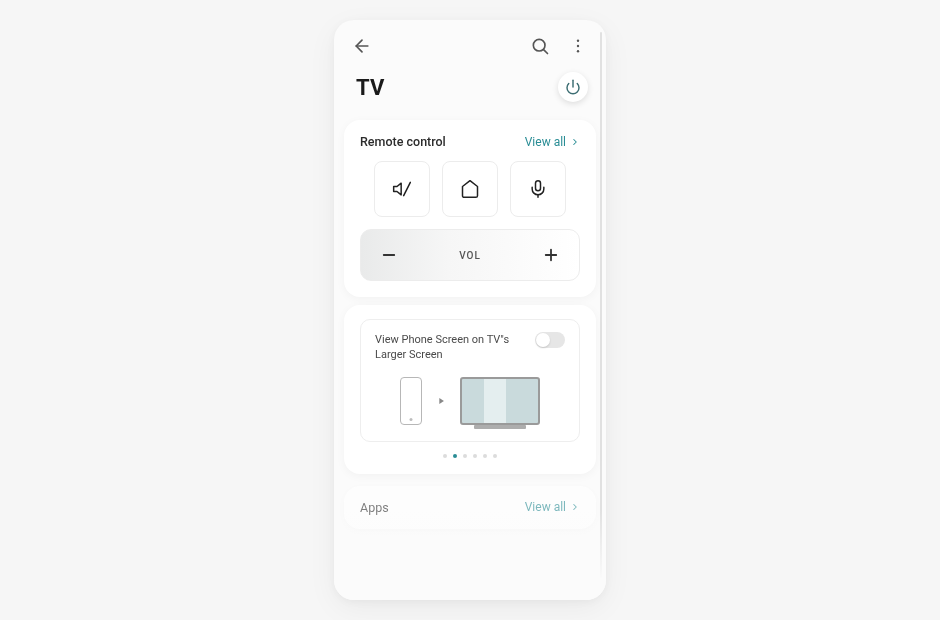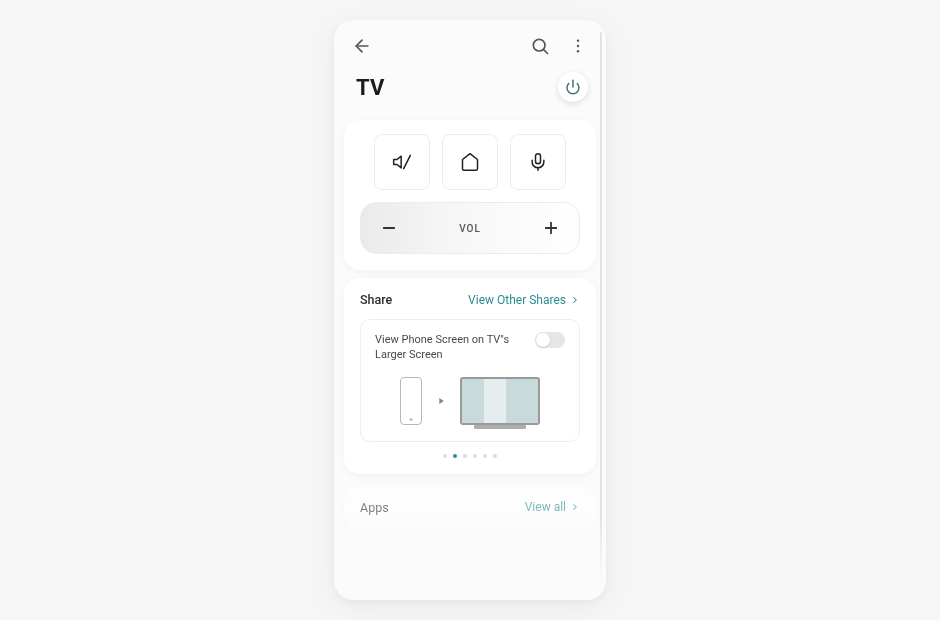--- a/index.html
+++ b/index.html
@@ -101,21 +101,21 @@
     border: 1px solid #ececec;
     border-radius: 8px;
     background: #fff;
     display: flex; align-items: center; justify-content: center;
     color: #222;
     cursor: pointer;
   }
   .vol-bar {
     height: 52px;
     border: 1px solid #ececec;
-    border-radius: 16px;
+    border-radius: 11px;
     display: flex;
     align-items: center;
     justify-content: space-between;
     padding: 0 14px;
     background: linear-gradient(90deg, #e9eaea 0%, #f6f6f6 40%, #ffffff 100%);
   }
   .vol-label {
     font-size: 10px;
     letter-spacing: 1px;
     color: #555;
@@ -265,20 +265,29 @@
       <svg width="16" height="16" viewBox="0 0 24 24" fill="none" stroke="currentColor" stroke-width="2.2" stroke-linecap="round">
           <path d="M18.36 6.64a9 9 0 1 1-12.73 0"></path>
           <line x1="12" y1="2" x2="12" y2="12"></line>
         </svg>
     </div>
   </div>
 
   <div class="content">
 
     <div class="card">
+      <div class="card-header">
+        <div class="card-title">Remote control</div>
+        <div class="view-all">
+          <span>View all</span>
+          <svg class="chevron" width="10" height="10" viewBox="0 0 24 24" fill="none" stroke="currentColor" stroke-width="2.5" stroke-linecap="round" stroke-linejoin="round">
+              <polyline points="9 18 15 12 9 6"></polyline>
+            </svg>
+        </div>
+      </div>
       <div class="remote-row">
         <div class="remote-btn">
           <svg width="20" height="20" viewBox="0 0 24 24" fill="none" stroke="currentColor" stroke-width="1.8" stroke-linecap="round" stroke-linejoin="round">
               <polygon points="11 5 6 9 2 9 2 15 6 15 11 19 11 5"></polygon>
               <line x1="22" y1="4" x2="14" y2="20"></line>
             </svg>
         </div>
         <div class="remote-btn">
           <svg width="20" height="20" viewBox="0 0 24 24" fill="none" stroke="currentColor" stroke-width="1.8" stroke-linecap="round" stroke-linejoin="round">
               <path d="M3 9l9-7 9 7v11a2 2 0 0 1-2 2H5a2 2 0 0 1-2-2z"></path>
@@ -302,29 +311,20 @@
         <div class="vol-plus">
           <svg width="18" height="18" viewBox="0 0 24 24" fill="none" stroke="currentColor" stroke-width="2.4" stroke-linecap="round">
               <line x1="12" y1="5" x2="12" y2="19"></line>
               <line x1="5" y1="12" x2="19" y2="12"></line>
             </svg>
         </div>
       </div>
     </div>
 
     <div class="card">
-      <div class="card-header">
-        <div class="card-title">Share</div>
-        <div class="view-all">
-          <span>View Other Shares</span>
-          <svg class="chevron" width="10" height="10" viewBox="0 0 24 24" fill="none" stroke="currentColor" stroke-width="2.5" stroke-linecap="round" stroke-linejoin="round">
-              <polyline points="9 18 15 12 9 6"></polyline>
-            </svg>
-        </div>
-      </div>
       <div class="share-tile">
         <div class="share-tile-top">
           <div class="share-desc">View Phone Screen on TV"s Larger Screen</div>
           <div class="toggle"></div>
         </div>
         <div class="share-illus">
           <div class="phone-illus"></div>
           <svg class="play-arrow" width="10" height="10" viewBox="0 0 24 24" fill="currentColor">
               <polygon points="8 5 8 19 19 12"></polygon>
             </svg>

